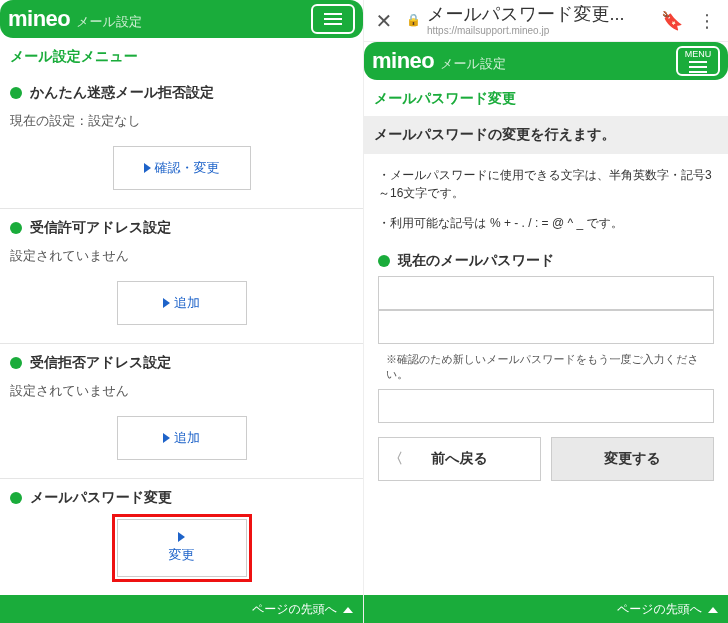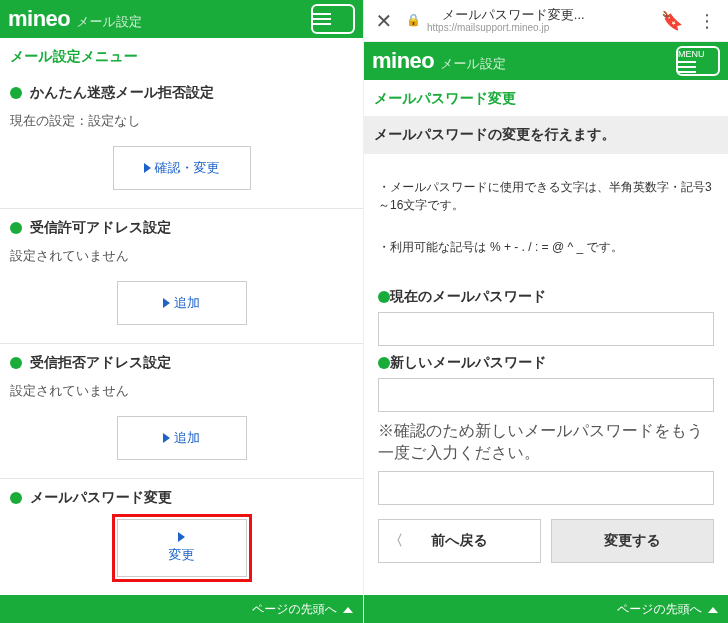--- a/index.html
+++ b/index.html
@@ -2,25 +2,25 @@
 <html><head>
 <meta charset="utf-8">
 <style>
 * { margin: 0; padding: 0; box-sizing: border-box; }
 body { font-family: "Hiragino Sans", "Meiryo", sans-serif; background: #fff; width: 728px; }
 .container { display: flex; width: 728px; }
 .panel { width: 364px; display: flex; flex-direction: column; position: relative; }
 .panel-left { border-right: 1px solid #eee; }
 
 
-.header-green { background: #1aac3b; color: #fff; display: flex; align-items: center; justify-content: space-between; padding: 0 8px; height: 38px; }
+.header-green { background: #1aac3b; color: #fff; display: flex; align-items: center; justify-content: space-between; padding: 0 8px; height: 38px; border-radius: 13px; }
 .brand { display: flex; align-items: baseline; gap: 6px; }
 .brand-logo { font-weight: bold; font-size: 22px; color: #fff; letter-spacing: -0.5px; }
 .brand-sub { font-size: 13px; color: #d2f0d7; }
-.menu-btn { border: 2px solid #fff; border-radius: 6px; width: 44px; height: 30px; display: flex; align-items: flex-start; justify-content: center; color: #fff; font-size: 10px; flex-direction: column; gap: 2px; }
+.menu-btn { border: 2px solid #fff; border-radius: 6px; width: 44px; height: 30px; display: flex; align-items: center; justify-content: center; color: #fff; font-size: 10px; flex-direction: column; gap: 2px; }
 .menu-lines { display: flex; flex-direction: column; gap: 3px; }
 .menu-lines span { display: block; width: 18px; height: 2px; background: #fff; }
 .menu-label { font-size: 9px; line-height: 1; }
 
 .page-title { color: #1aac3b; font-size: 14px; font-weight: bold; padding: 10px 10px 8px; }
 .gray-band { background: #eee; padding: 10px 10px; font-size: 14px; font-weight: bold; color: #333; }
 
 .section-header { display: flex; align-items: center; gap: 8px; padding: 10px 10px 6px; font-size: 14px; font-weight: bold; color: #333; border-top: 1px solid #e5e5e5; }
 .section-header.first { border-top: none; }
 .bullet-green { width: 12px; height: 12px; background: #1aac3b; border-radius: 50%; flex-shrink: 0; }
@@ -33,30 +33,30 @@
 .spacer-flex { flex: 1; }
 .footer-green { background: #1aac3b; color: #fff; font-size: 12px; text-align: right; padding: 6px 10px; display: flex; justify-content: flex-end; align-items: center; gap: 6px; }
 .tri-up { width: 0; height: 0; border-left: 5px solid transparent; border-right: 5px solid transparent; border-bottom: 6px solid #fff; }
 
 
 .browser-bar { display: flex; align-items: center; height: 42px; padding: 0 8px; gap: 10px; border-bottom: 1px solid #eee; }
 .close-x { font-size: 20px; color: #555; width: 24px; text-align: center; }
 .url-block { flex: 1; display: flex; align-items: center; gap: 6px; overflow: hidden; }
 .lock-ico { font-size: 12px; color: #777; }
 .url-texts { display: flex; flex-direction: column; line-height: 1.1; overflow: hidden; }
-.url-title { font-size: 13px; color: #333; white-space: nowrap; overflow: hidden; text-overflow: ellipsis; margin-left: 15px; }
+.url-title { font-size: 18px; color: #333; white-space: nowrap; overflow: hidden; text-overflow: ellipsis; }
 .url-sub { font-size: 10px; color: #999; }
 .bookmark-ico { font-size: 18px; color: #555; }
 .more-ico { font-size: 18px; color: #555; padding: 0 4px; }
 
 .body-pad { padding: 0 14px; }
-.note-text { font-size: 12px; color: #333; line-height: 1.5; padding: 24px 0; }
-.field-label { display: flex; align-items: center; font-size: 14px; font-weight: bold; color: #333; padding: 8px 0 6px; }
+.note-text { font-size: 12px; color: #333; line-height: 1.5; padding: 12px 0; }
+.field-label { display: flex; align-items: center; gap: 8px; font-size: 14px; font-weight: bold; color: #333; padding: 8px 0 6px; }
 .text-input { width: 100%; height: 34px; border: 1px solid #ccc; background: #fff; padding: 0 6px; font-size: 13px; }
-.hint-text { font-size: 16px; color: #555; padding: 8px 0 6px; line-height: 1.4; }
+.hint-text { font-size: 11px; color: #555; padding: 8px 0 6px; line-height: 1.4; margin-left: 8px; }
 
 .btn-pair { display: flex; gap: 10px; padding: 14px 14px 18px; }
 .nav-btn { flex: 1; height: 44px; border: 1px solid #ccc; display: flex; align-items: center; justify-content: center; font-size: 14px; font-weight: bold; background: #fff; position: relative; }
 .nav-btn.back { color: #333; }
 .nav-btn.submit { background: #e9e9e9; color: #333; }
 .chev-left { position: absolute; left: 10px; color: #aaa; font-size: 14px; }
 </style>
 </head>
 <body>
 
@@ -168,24 +168,20 @@
     <div class="body-pad">
       <div class="note-text">・メールパスワードに使用できる文字は、半角英数字・記号3～16文字です。</div>
       <div class="note-text" style="padding-top:0">・利用可能な記号は % + - . / : = @ ^ _ です。</div>
 
       <div class="field-label">
         <span class="bullet-green"></span>
         <span>現在のメールパスワード</span>
       </div>
       <input class="text-input" type="password" style="">
 
-      <div class="field-label">
-        <span class="bullet-green"></span>
-        <span>新しいメールパスワード</span>
-      </div>
       <input class="text-input" type="password" style="">
 
       <div class="hint-text">※確認のため新しいメールパスワードをもう一度ご入力ください。</div>
       <input class="text-input" type="password" style="">
     </div>
 
     <div class="btn-pair">
       <div class="nav-btn back">
         <span class="chev-left">〈</span>
         <span>前へ戻る</span>

